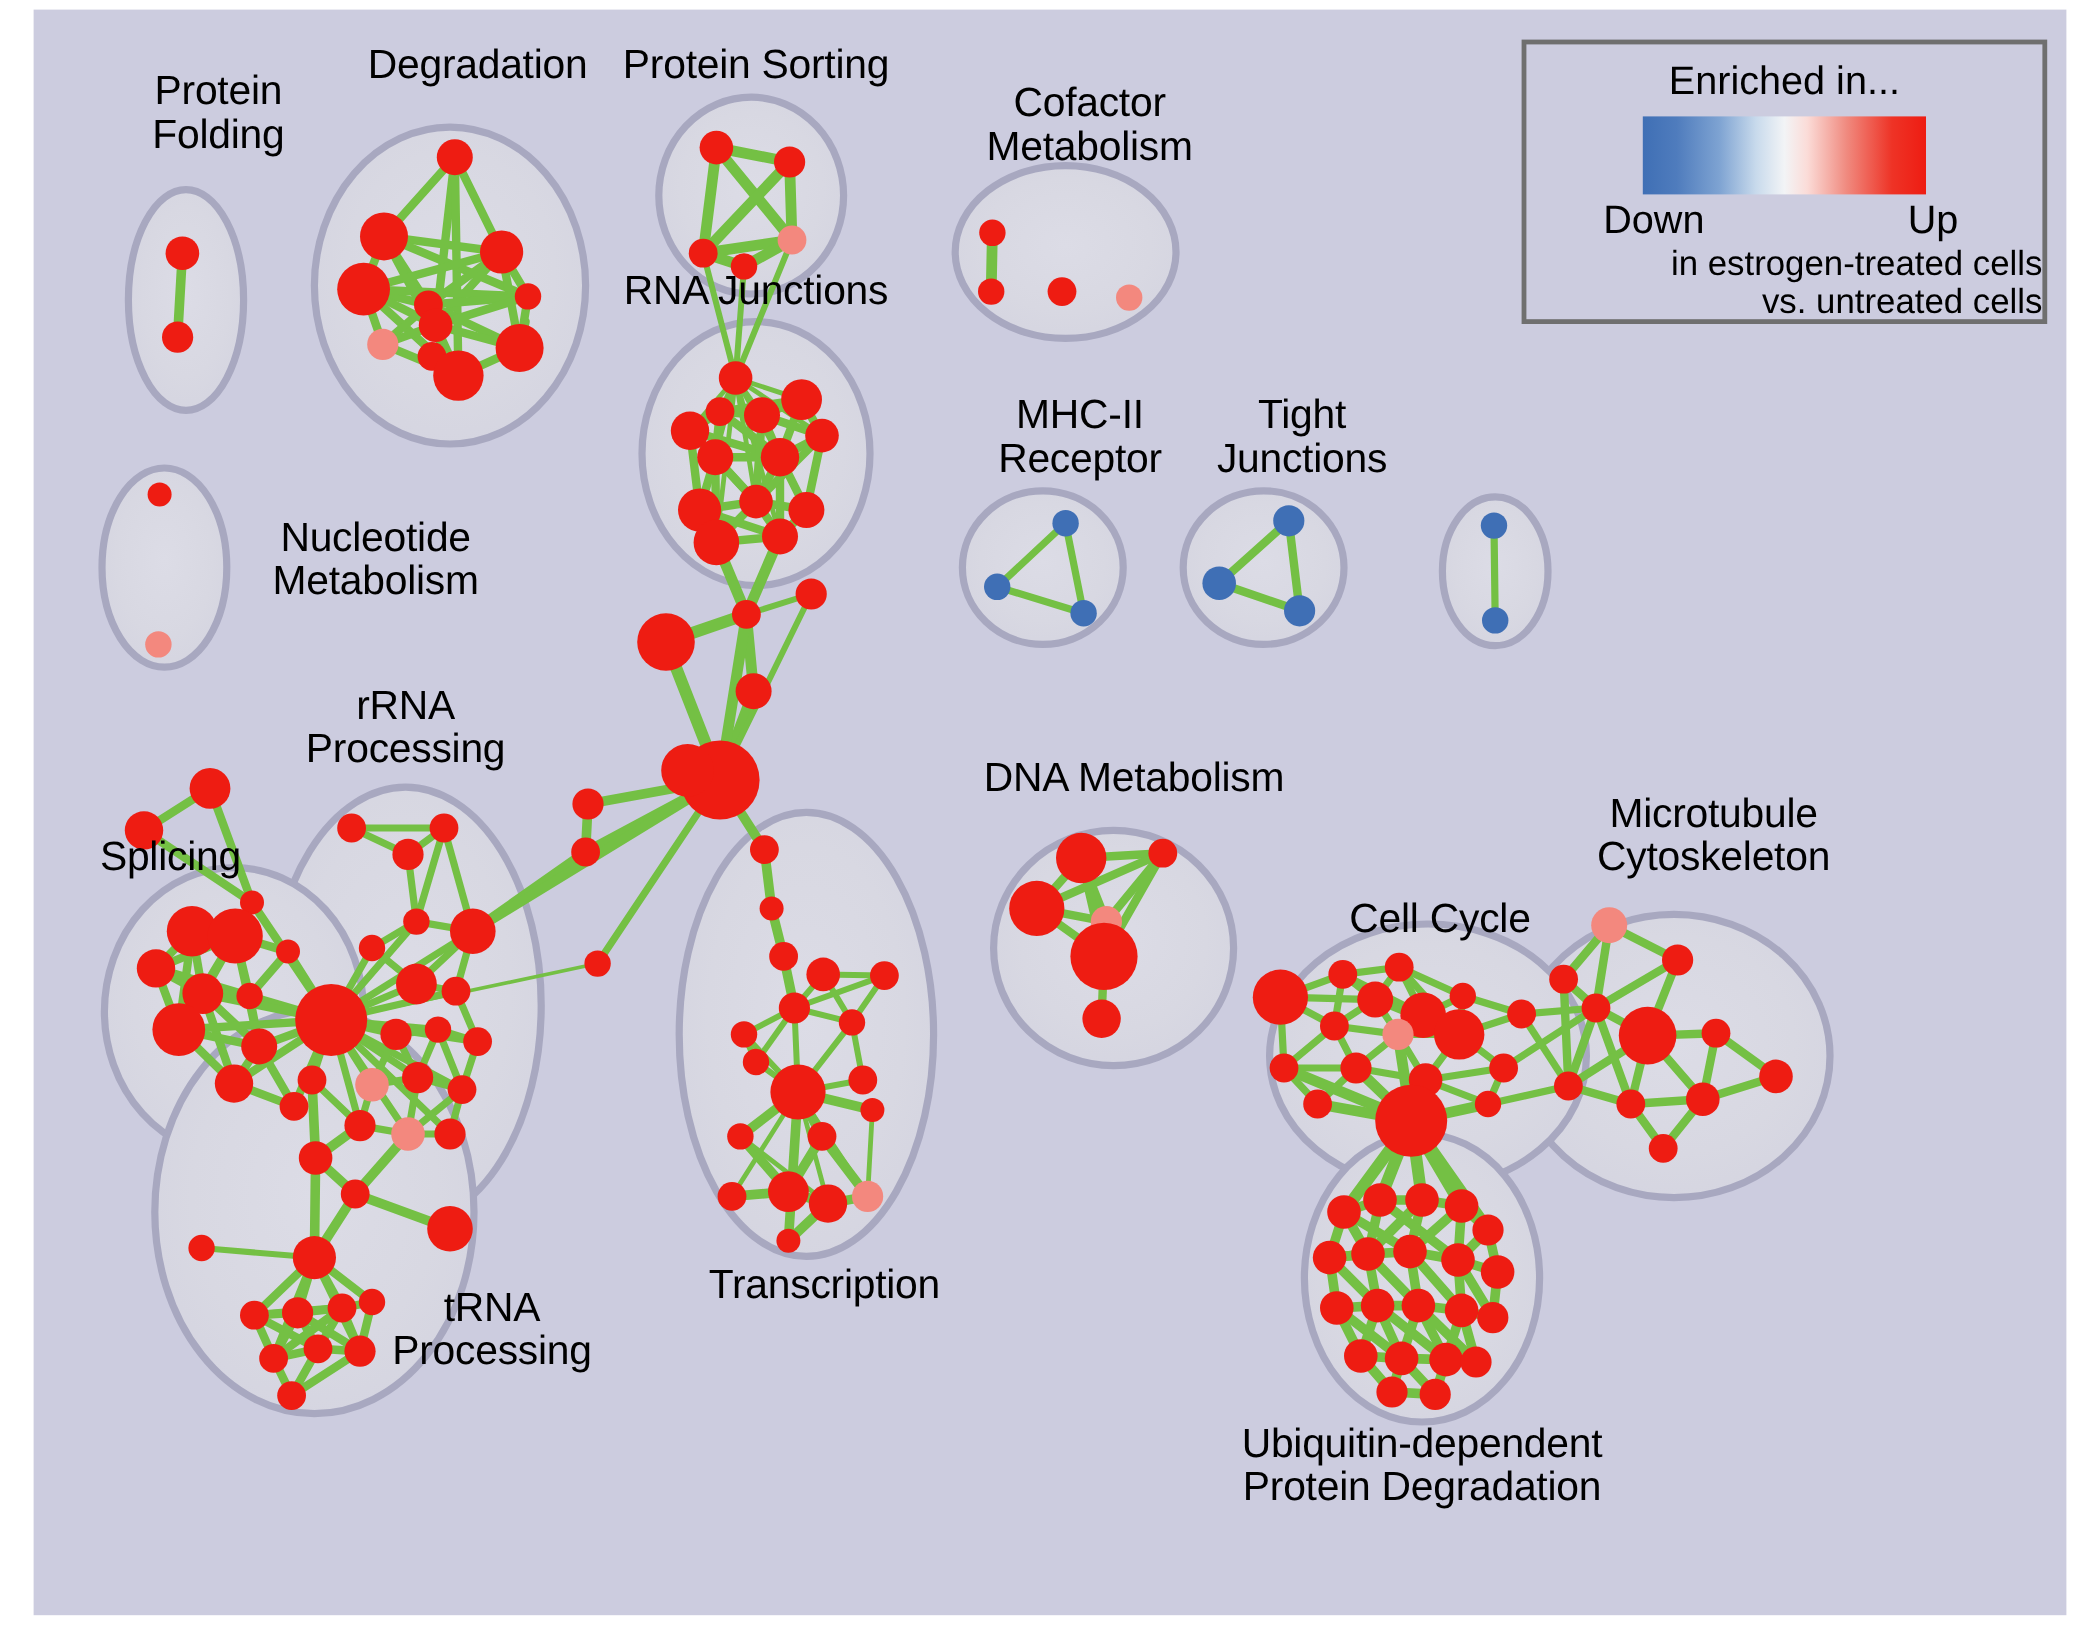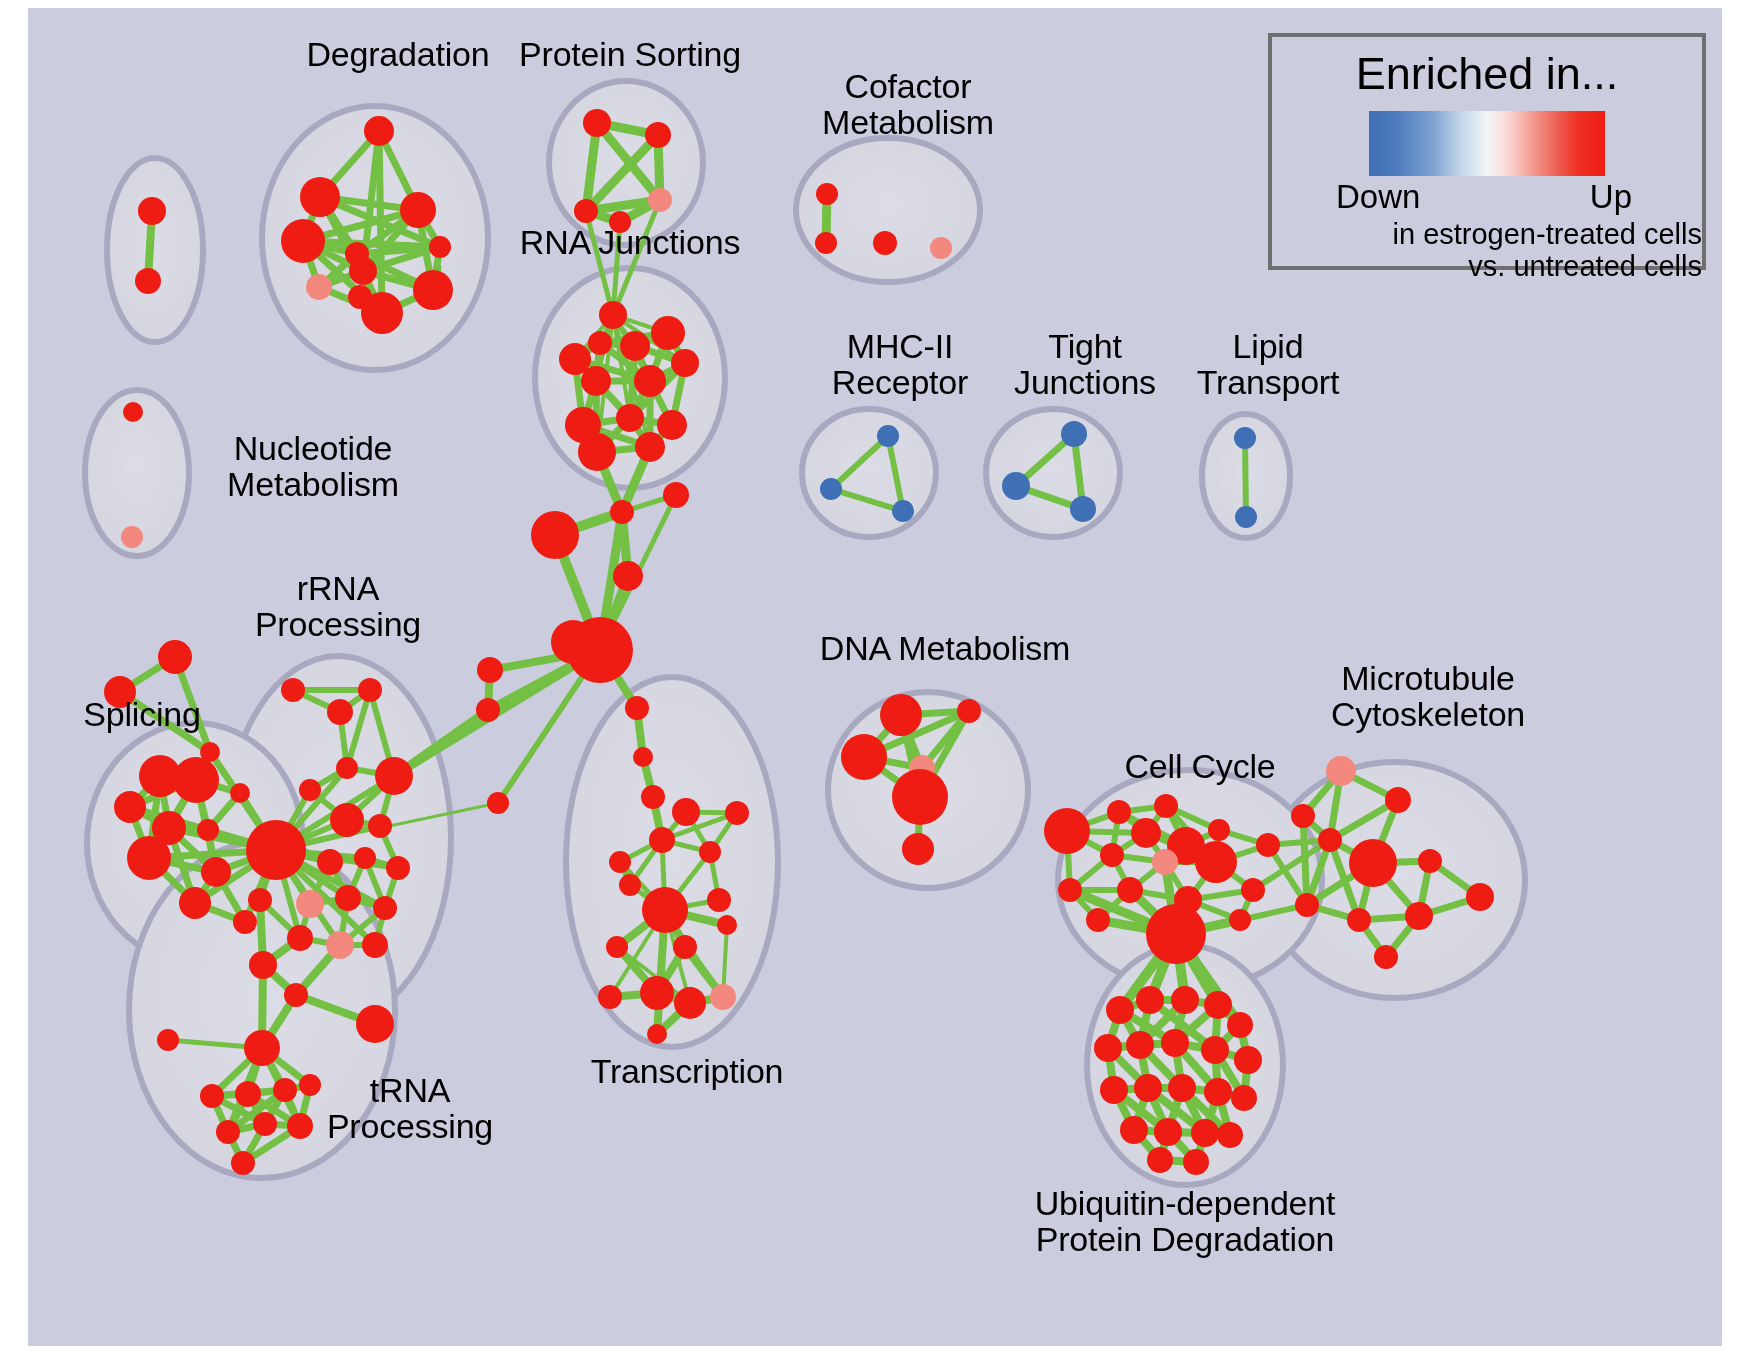--- a/index.html
+++ b/index.html
@@ -45,21 +45,21 @@
     left: 1268px;
     top: 33px;
     width: 438px;
     height: 237px;
     background: #ccccdf;
     border: 4px solid #6f6f6f;
     box-sizing: border-box;
   }
   #legend-title {
     text-align: center;
-    font-size: 45px;
+    font-size: 33px;
     color: #000;
     margin-top: 11px;
   }
   #legend-bar {
     margin: 11px auto 0 auto;
     width: 236px;
     height: 65px;
     background: linear-gradient(to right,
         #3f6fb5 0%, #4f7cbd 12%, #7ea3d2 27%,
         #c8daec 40%, #f2f4f6 50%, #fbdcd8 58%,
@@ -786,33 +786,33 @@
       <circle cx="1244" cy="1098" r="13" fill="#ee1c12"></circle>
       <circle cx="1134" cy="1130" r="14" fill="#ee1c12"></circle>
       <circle cx="1168" cy="1132" r="14" fill="#ee1c12"></circle>
       <circle cx="1205" cy="1133" r="14" fill="#ee1c12"></circle>
       <circle cx="1230" cy="1135" r="13" fill="#ee1c12"></circle>
       <circle cx="1160" cy="1160" r="13" fill="#ee1c12"></circle>
       <circle cx="1196" cy="1162" r="13" fill="#ee1c12"></circle>
     </g>
   </svg>
 
+  <div class="cluster-label" style="left:82px;  top:58px;   width:200px;">Protein
+Folding</div>
   <div class="cluster-label" style="left:278px; top:36px;   width:240px;">Degradation</div>
   <div class="cluster-label" style="left:500px; top:36px;   width:260px;">Protein Sorting</div>
   <div class="cluster-label" style="left:505px; top:224px;  width:250px;">RNA Junctions</div>
   <div class="cluster-label" style="left:798px; top:68px;   width:220px;">Cofactor
 Metabolism</div>
   <div class="cluster-label" style="left:198px; top:430px;  width:230px;">Nucleotide
 Metabolism</div>
   <div class="cluster-label" style="left:800px; top:328px;  width:200px;">MHC-II
 Receptor</div>
   <div class="cluster-label" style="left:985px; top:328px;  width:200px;">Tight
 Junctions</div>
-  <div class="cluster-label" style="left:1168px;top:328px;  width:200px;">Lipid
-Transport</div>
   <div class="cluster-label" style="left:238px; top:570px;  width:200px;">rRNA
 Processing</div>
   <div class="cluster-label" style="left:52px;  top:696px;  width:180px;">Splicing</div>
   <div class="cluster-label" style="left:300px; top:1072px; width:220px;">tRNA
 Processing</div>
   <div class="cluster-label" style="left:562px; top:1053px; width:250px;">Transcription</div>
   <div class="cluster-label" style="left:810px; top:630px;  width:270px;">DNA Metabolism</div>
   <div class="cluster-label" style="left:1090px;top:748px;  width:220px;">Cell Cycle</div>
   <div class="cluster-label" style="left:985px; top:1185px; width:400px;">Ubiquitin-dependent
 Protein Degradation</div>

